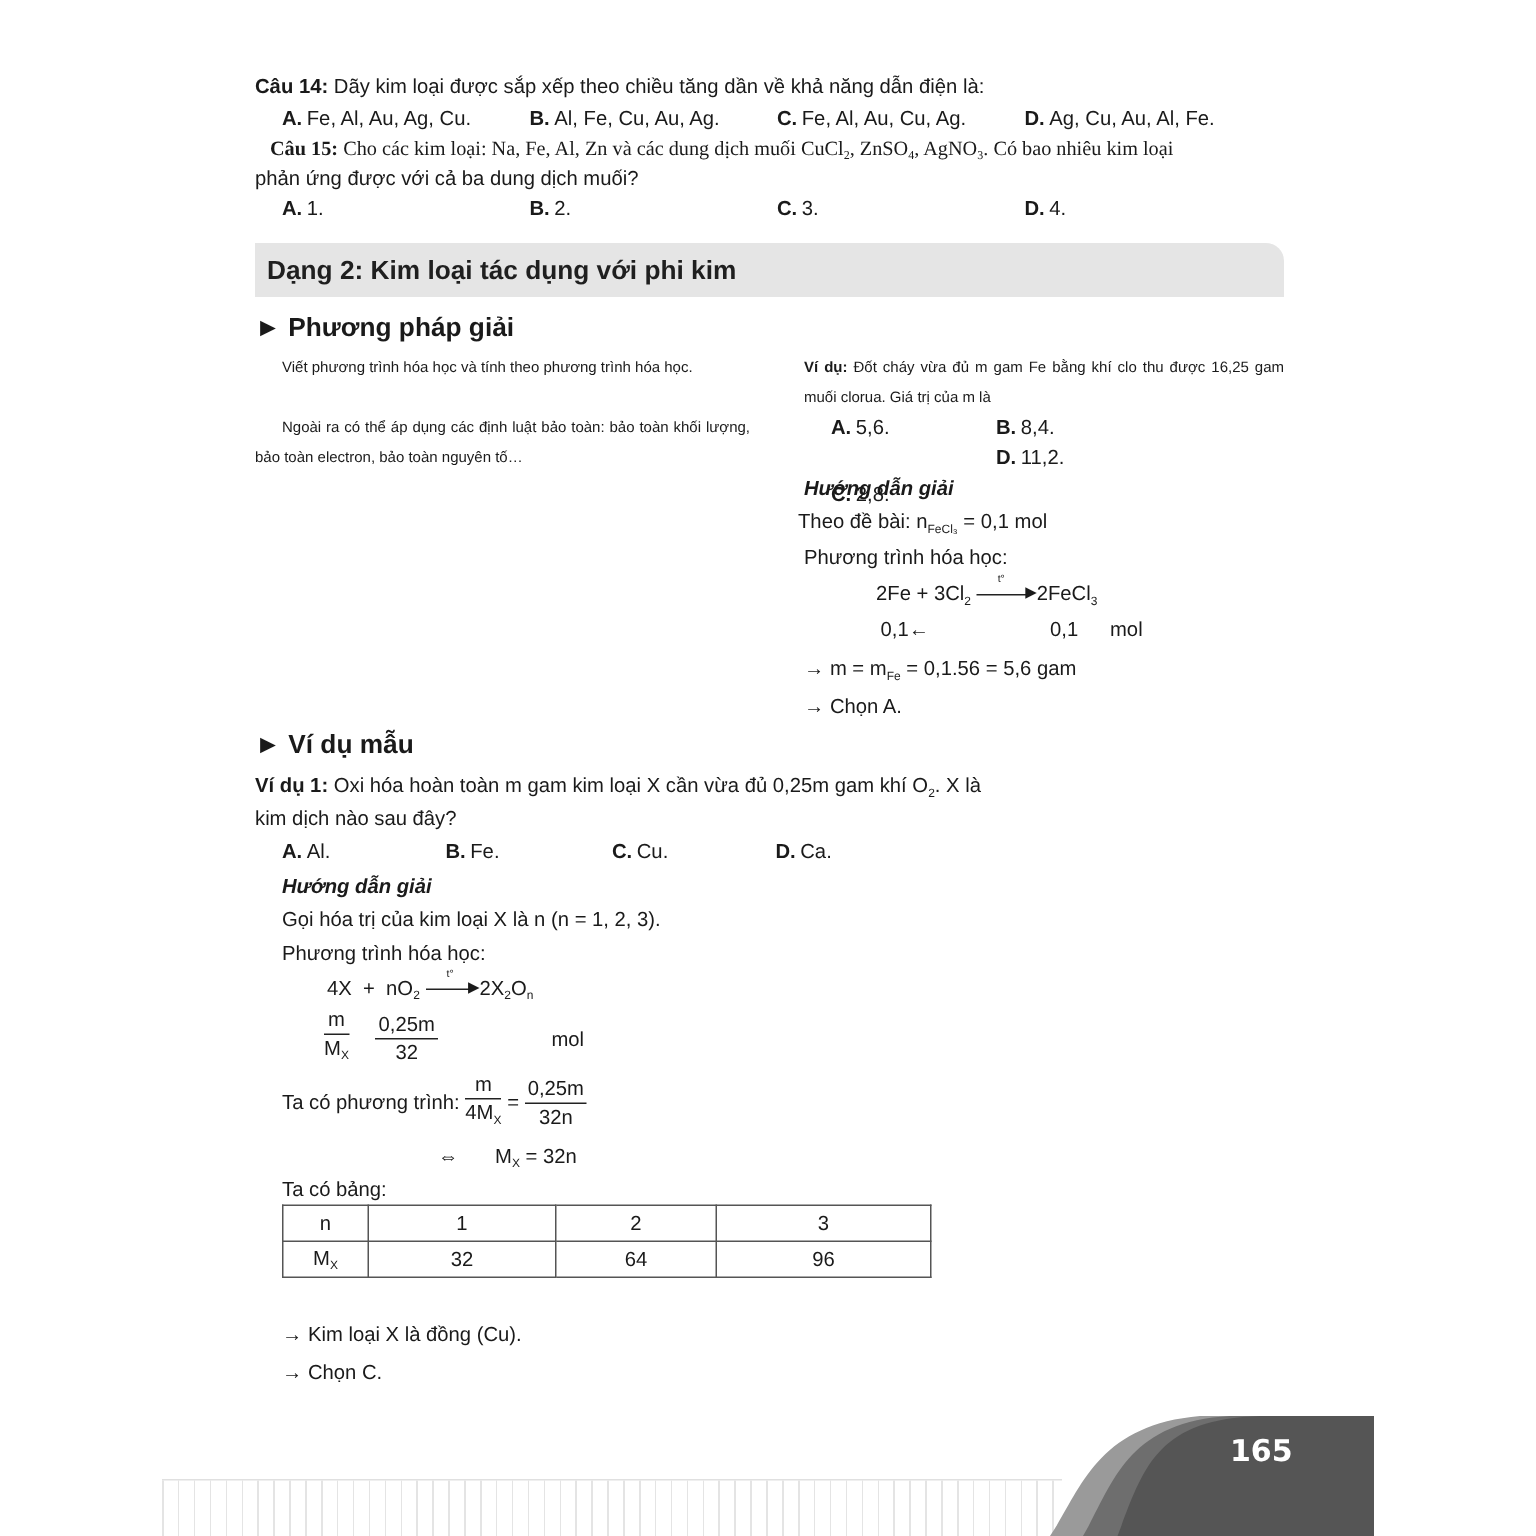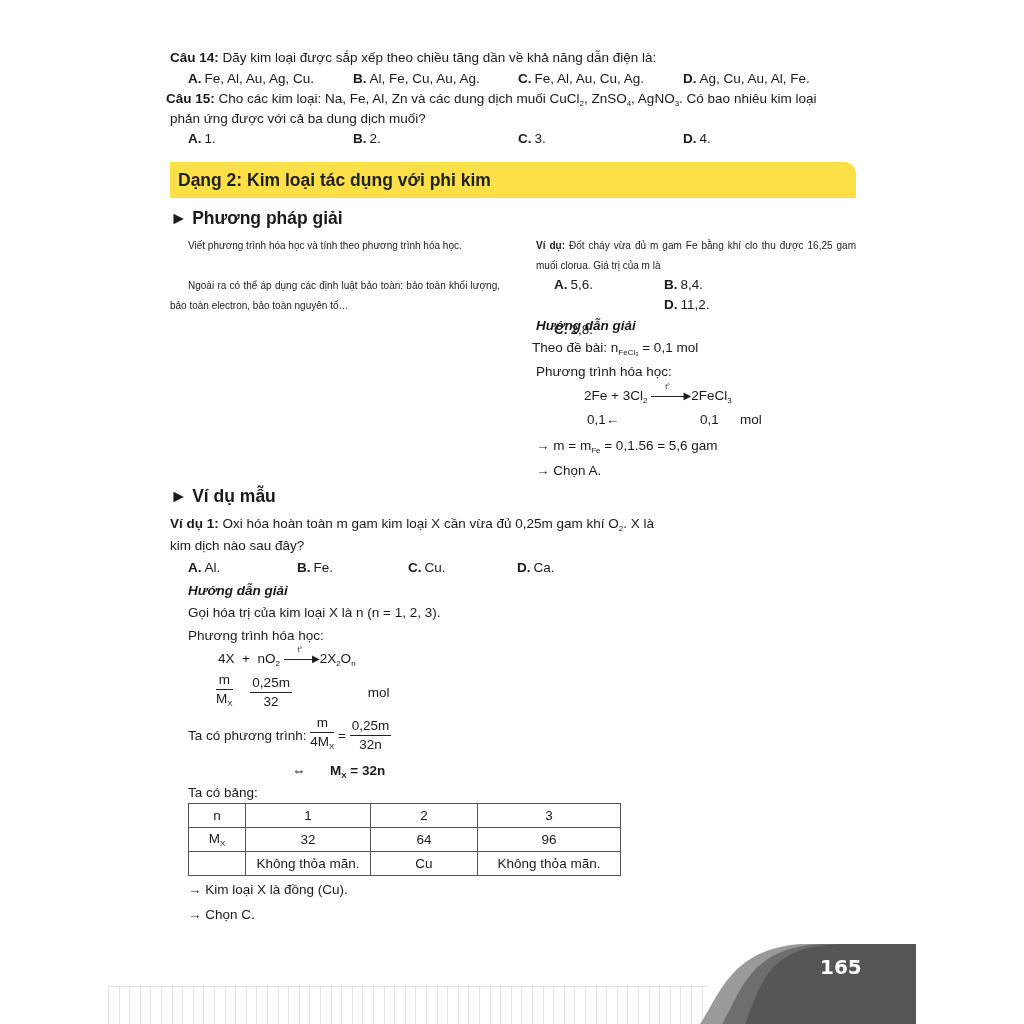--- a/index.html
+++ b/index.html
@@ -6,21 +6,21 @@
     body {
       width:1024px; height:1024px; background:#ffffff; position:relative; overflow:hidden;
       font-family: "Liberation Sans", sans-serif; color:#1a1a1a; font-size:13.5px;
     }
     .abs { position:absolute; white-space:nowrap; }
     b { font-weight:bold; }
     sub { font-size:8px; vertical-align:-3px; }
     .opt b { margin-right:3px; }
     .section-bar {
       position:absolute; left:170px; top:162px; width:686px; height:36px;
-      background:#fde047; border-top-right-radius:12px;
+      background:#e5e5e5; border-top-right-radius:12px;
     }
     .section-bar span {
       position:absolute; left:8px; top:8px; font-size:17.5px; font-weight:bold; color:#1f1f1f;
     }
     .subhead { font-size:17.5px; font-weight:bold; }
     .para { position:absolute; font-size:10px; line-height:20px; text-align:justify; }
     .italic-b { font-style:italic; font-weight:bold; }
     .eq { font-size:13.5px; }
     .frac { display:inline-block; text-align:center; vertical-align:middle; }
     .frac .num { display:block; border-bottom:1px solid #222; padding:0 2px 1px; line-height:17px; }
@@ -43,21 +43,21 @@
 <body>
 
 <div class="abs" style="left:170px;top:50px;text-align:center;">
   <b>Câu 14:</b><span> Dãy kim loại được sắp xếp theo chiều tăng dần về khả năng dẫn điện là:</span>
 </div>
 <div class="abs opt" style="left:188px;top:71px;"><b>A.</b><span>Fe, Al, Au, Ag, Cu.</span></div>
 <div class="abs opt" style="left:353px;top:71px;"><b>B.</b><span>Al, Fe, Cu, Au, Ag.</span></div>
 <div class="abs opt" style="left:518px;top:71px;"><b>C.</b><span>Fe, Al, Au, Cu, Ag.</span></div>
 <div class="abs opt" style="left:683px;top:71px;"><b>D.</b><span>Ag, Cu, Au, Al, Fe.</span></div>
 
-<div class="abs" style="left:166px;top:91px;">
+<div class="abs" style="left:180px;top:91px;font-family:Liberation Serif, serif;">
   <b>Câu 15:</b><span> Cho các kim loại: Na, Fe, Al, Zn và các dung dịch muối CuCl</span><sub>2</sub><span>, ZnSO</span><sub>4</sub><span>, AgNO</span><sub>3</sub><span>. Có bao nhiêu kim loại</span>
 </div>
 <div class="abs" style="left:170px;top:111px;">phản ứng được với cả ba dung dịch muối?</div>
 <div class="abs opt" style="left:188px;top:131px;"><b>A.</b><span>1.</span></div>
 <div class="abs opt" style="left:353px;top:131px;"><b>B.</b><span>2.</span></div>
 <div class="abs opt" style="left:518px;top:131px;"><b>C.</b><span>3.</span></div>
 <div class="abs opt" style="left:683px;top:131px;"><b>D.</b><span>4.</span></div>
 
 <div class="section-bar">
   <span>Dạng 2: Kim loại tác dụng với phi kim</span>
@@ -119,46 +119,40 @@
 </div>
 
 <div class="abs eq" style="left:188px;top:714px;">
   <span style="vertical-align:middle;">Ta có phương trình: </span>
   <span class="frac"><span class="num">m</span><span class="den"><span>4M</span><sub>X</sub></span></span>
   <span style="vertical-align:middle;">=</span>
   <span class="frac"><span class="num">0,25m</span><span class="den">32n</span></span>
 </div>
 
 <div class="abs eq" style="left:292px;top:763px;">⇔</div>
-<div class="abs eq" style="left:330px;top:763px;font-weight:bold;">
+<div class="abs eq" style="left:330px;top:763px;">
   <span>M</span><sub>X</sub><span> = 32n</span>
 </div>
 
 <div class="abs" style="left:188px;top:785px;">Ta có bảng:</div>
 
 <table class="data">
   <tbody>
       <tr>
     <td style="width:56px;"><span>n</span></td>
     <td style="width:124px;">1</td>
     <td style="width:106px;">2</td>
     <td style="width:142px;">3</td>
   </tr>
   <tr>
     <td><span>M</span><sub>X</sub></td>
     <td>32</td>
     <td>64</td>
     <td>96</td>
   </tr>
-  <tr>
-    <td><span></span></td>
-    <td>Không thỏa mãn.</td>
-    <td>Cu</td>
-    <td>Không thỏa mãn.</td>
-  </tr>
 </tbody>
   </table>
 
 <div class="abs" style="left:188px;top:882px;">→ Kim loại X là đồng (Cu).</div>
 <div class="abs" style="left:188px;top:907px;">→ Chọn C.</div>
 
 <div class="footer-ticks"></div>
 <svg class="abs" style="left:690px;top:940px;" width="226" height="84" viewBox="0 0 226 84">
   <path d="M10 84 C 30 55, 40 10, 110 4 L 226 4 L 226 84 Z" fill="#9a9a9a"></path>
   <path d="M32 84 C 52 50, 60 8, 130 4 L 226 4 L 226 84 Z" fill="#6e6e6e"></path>

